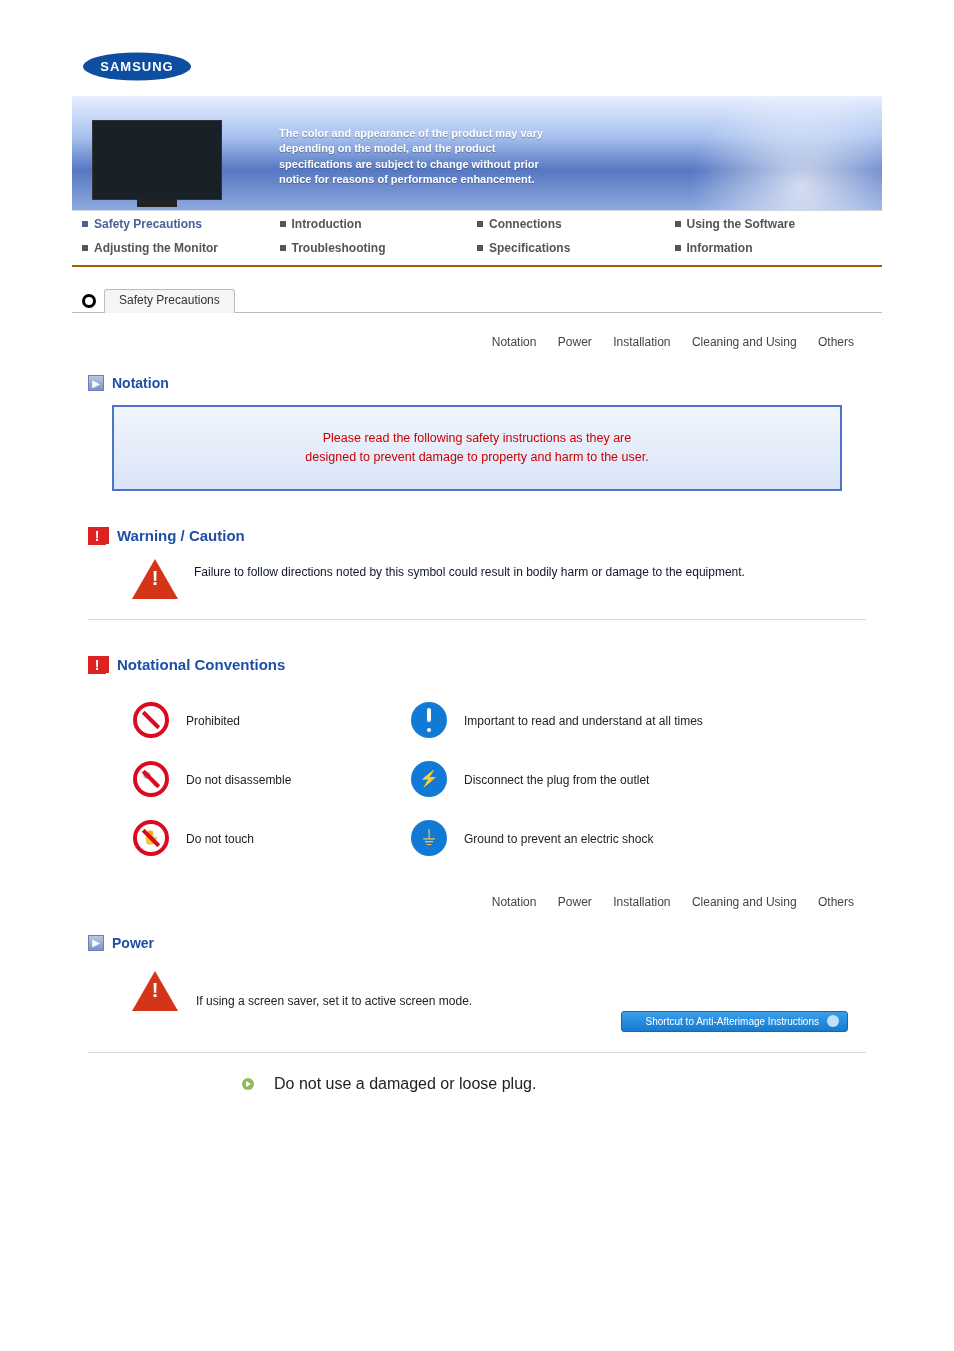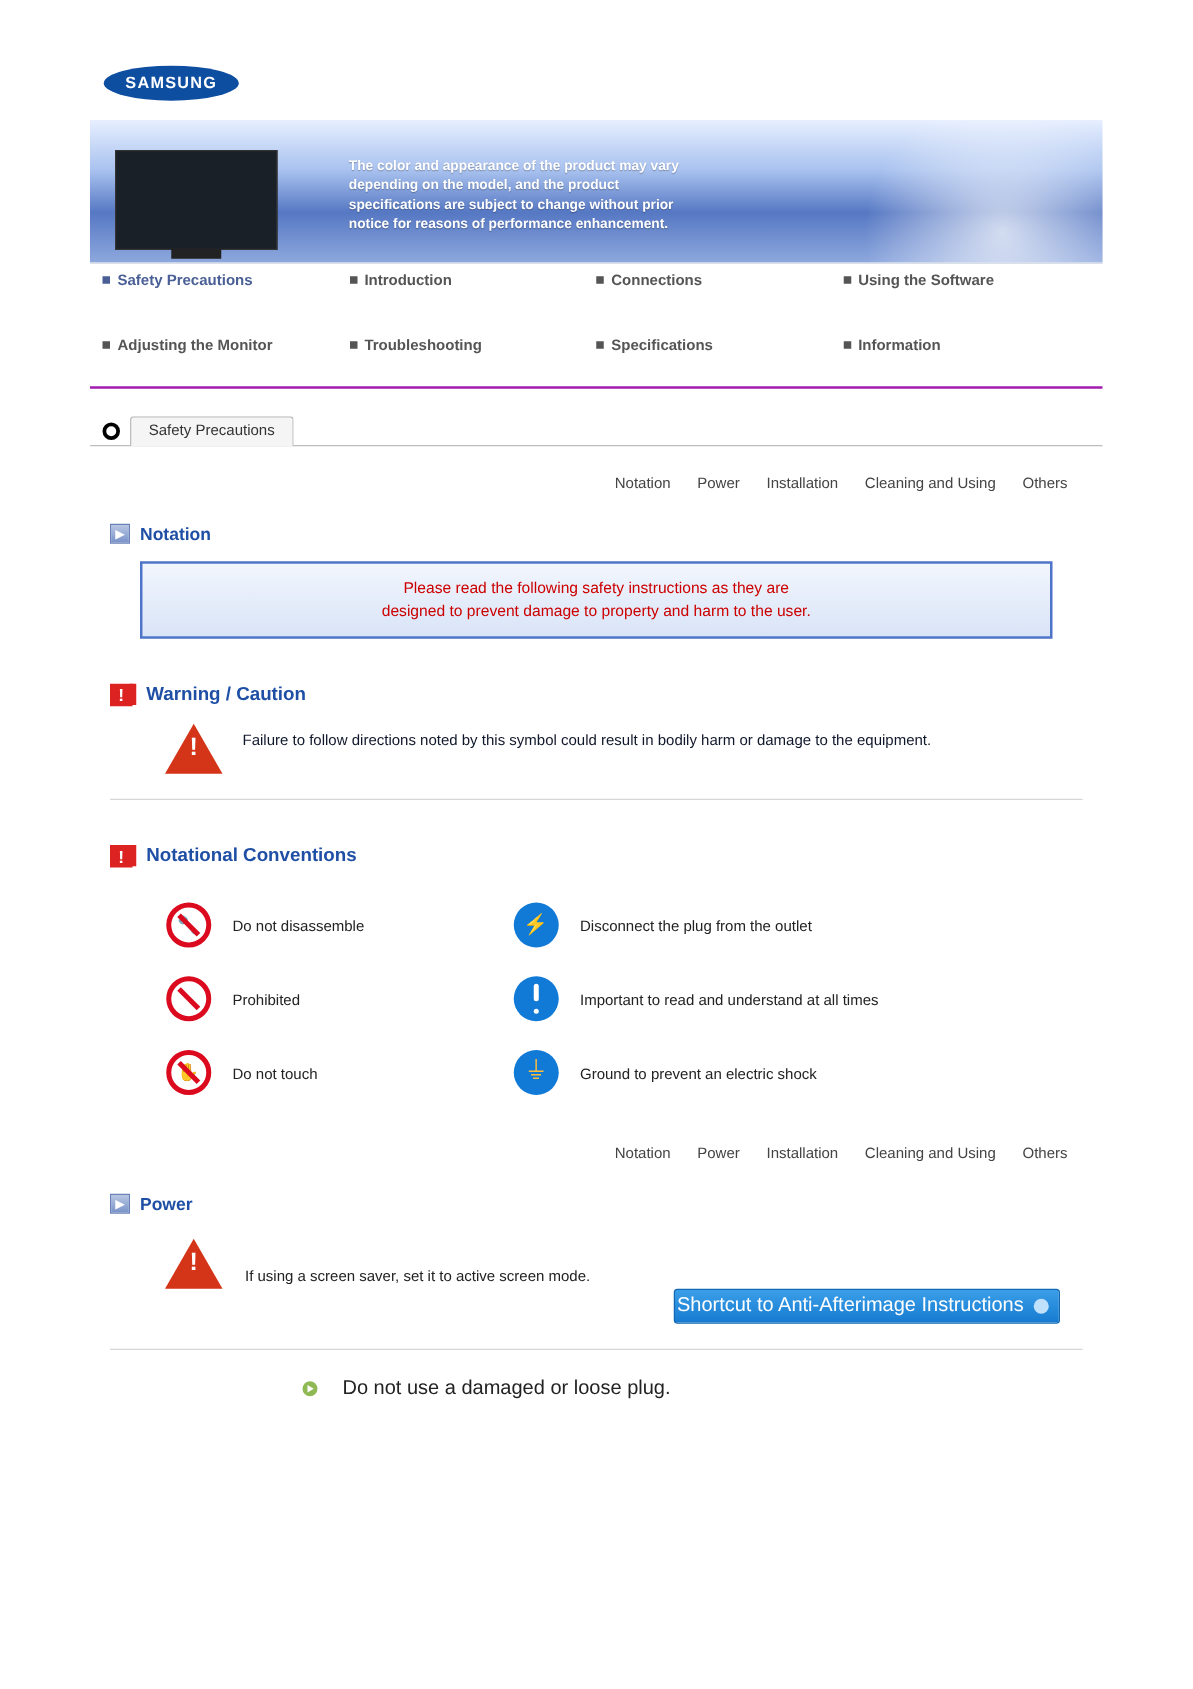--- a/index.html
+++ b/index.html
@@ -34,21 +34,21 @@
     width:40px; height:8px; background:#222;
   }
   .banner-text{
     position:absolute; left:207px; top:30px; width:330px;
     color:#fff; font-size:11px; line-height:1.4;
     font-weight:bold;
     text-shadow:0 1px 1px rgba(0,0,0,.3);
   }
 
   .navrow { display:flex; padding:6px 10px 4px; }
-  .navrow.second { border-bottom:2px solid #a21caf; padding-bottom:26px;margin-top:28px; }
+  .navrow.second { border-bottom:2px solid #a16207; padding-bottom:10px; }
   .navrow .cell{ width:25%; display:flex; align-items:center; gap:6px; }
   .navrow .bul{ width:6px; height:6px; background:#4a5f95; }
   .navrow a{ color:#4a5f95; font-weight:bold; font-size:12px; text-decoration:none; cursor:pointer; }
   .navrow .plain a{ color:#555; font-weight:bold; }
   .navrow .plain .bul{ background:#555; }
 
   .section-tab { margin:22px 0 0 10px; display:flex; align-items:center; gap:8px; }
   .section-tab .circle-o{ width:14px; height:14px; border:3px solid #000; border-radius:50%; }
   .section-tab .tab{
     padding:3px 14px 6px; border:1px solid #bdbdbd; border-bottom:none;
@@ -63,21 +63,21 @@
   .h-blue .chip{
     width:16px; height:16px; background:linear-gradient(#b8c7e3,#7992c9);
     border:1px solid #6a82b8; display:flex; align-items:center; justify-content:center;
     font-size:10px; color:#fff;
   }
   .h-blue .txt{ color:#1f4fa5; font-weight:bold; font-size:14px; }
 
   .callout{
     margin:0 40px; border:2px solid #4d74c8;
     background:linear-gradient(#f2f6fd,#d9e4f7);
-    text-align:center; padding:10px 12px; color:#c00; font-size:12.5px; line-height:1.5;
+    text-align:center; padding:22px 12px; color:#c00; font-size:12.5px; line-height:1.5;
   }
 
   .h-red { display:flex; align-items:center; gap:10px; margin:36px 0 10px 16px; }
   .h-red .badge{
     width:18px; height:18px; background:#d22; display:flex; align-items:center; justify-content:center;
     color:#fff; font-weight:bold; font-size:14px;
   }
   .h-red::after{ content:""; flex:0 0 auto; }
   .h-red .txt{ color:#1f4fa5; font-weight:bold; font-size:15px; border-left:5px solid #d22; padding-left:8px; margin-left:-12px; }
 
@@ -121,22 +121,22 @@
   .ic-ground::before{ content:"⏚"; position:absolute; left:50%; top:50%; transform:translate(-50%,-50%); font-size:20px; color:#ffbf3a;}
 
   .power-block{ padding:6px 16px 0 60px; }
   .power-block .row{ display:flex; gap:18px; align-items:flex-start; }
   .power-block .txt{ font-size:12px; color:#222; line-height:1.6; padding-top:2px;}
   .power-block .note{ font-size:12px; color:#222; margin:18px 0 14px 40px; }
 
   .shortcut{
     float:right; margin:0 18px 10px 0;
     background:linear-gradient(#3a9ee8,#167bd0);
-    border:1px solid #1368b4; color:#fff; font-size:16px;
-    padding:4px 28px 4px 2px; border-radius:3px; position:relative; cursor:pointer;
+    border:1px solid #1368b4; color:#fff; font-size:10px;
+    padding:4px 28px 4px 24px; border-radius:3px; position:relative; cursor:pointer;
   }
   .shortcut::after{
     content:""; position:absolute; right:8px; top:50%; transform:translateY(-50%);
     width:12px; height:12px; border-radius:50%; background:#bfe1fb;
   }
   .shortcut .tri{
     position:absolute; right:11px; top:50%; transform:translateY(-50%);
     width:0;height:0;border-top:3px solid transparent;border-bottom:3px solid transparent;border-left:5px solid #0b63a8;
   }
   .clearfix::after{content:"";display:table;clear:both;}
@@ -248,30 +248,30 @@
 
   <div class="h-red">
     <span class="badge">!</span>
     <span class="txt">Notational Conventions</span>
   </div>
 
   <div class="grid">
     <table>
       <tbody>
           <tr>
+        <td class="iconcell"><span class="ic ic-prohibit"></span></td>
+        <td class="lbl">Prohibited</td>
+        <td class="iconcell2"><span class="ic ic-important"></span></td>
+        <td class="lbl2">Important to read and understand at all times</td>
+      </tr>
+      <tr>
         <td class="iconcell"><span class="ic ic-disassemble"></span></td>
         <td class="lbl">Do not disassemble</td>
         <td class="iconcell2"><span class="ic ic-plug"></span></td>
         <td class="lbl2">Disconnect the plug from the outlet</td>
-      </tr>
-      <tr>
-        <td class="iconcell"><span class="ic ic-prohibit"></span></td>
-        <td class="lbl">Prohibited</td>
-        <td class="iconcell2"><span class="ic ic-important"></span></td>
-        <td class="lbl2">Important to read and understand at all times</td>
       </tr>
       <tr>
         <td class="iconcell"><span class="ic ic-touch"></span></td>
         <td class="lbl">Do not touch</td>
         <td class="iconcell2"><span class="ic ic-ground"></span></td>
         <td class="lbl2">Ground to prevent an electric shock</td>
       </tr>
     </tbody>
       </table>
   </div>

